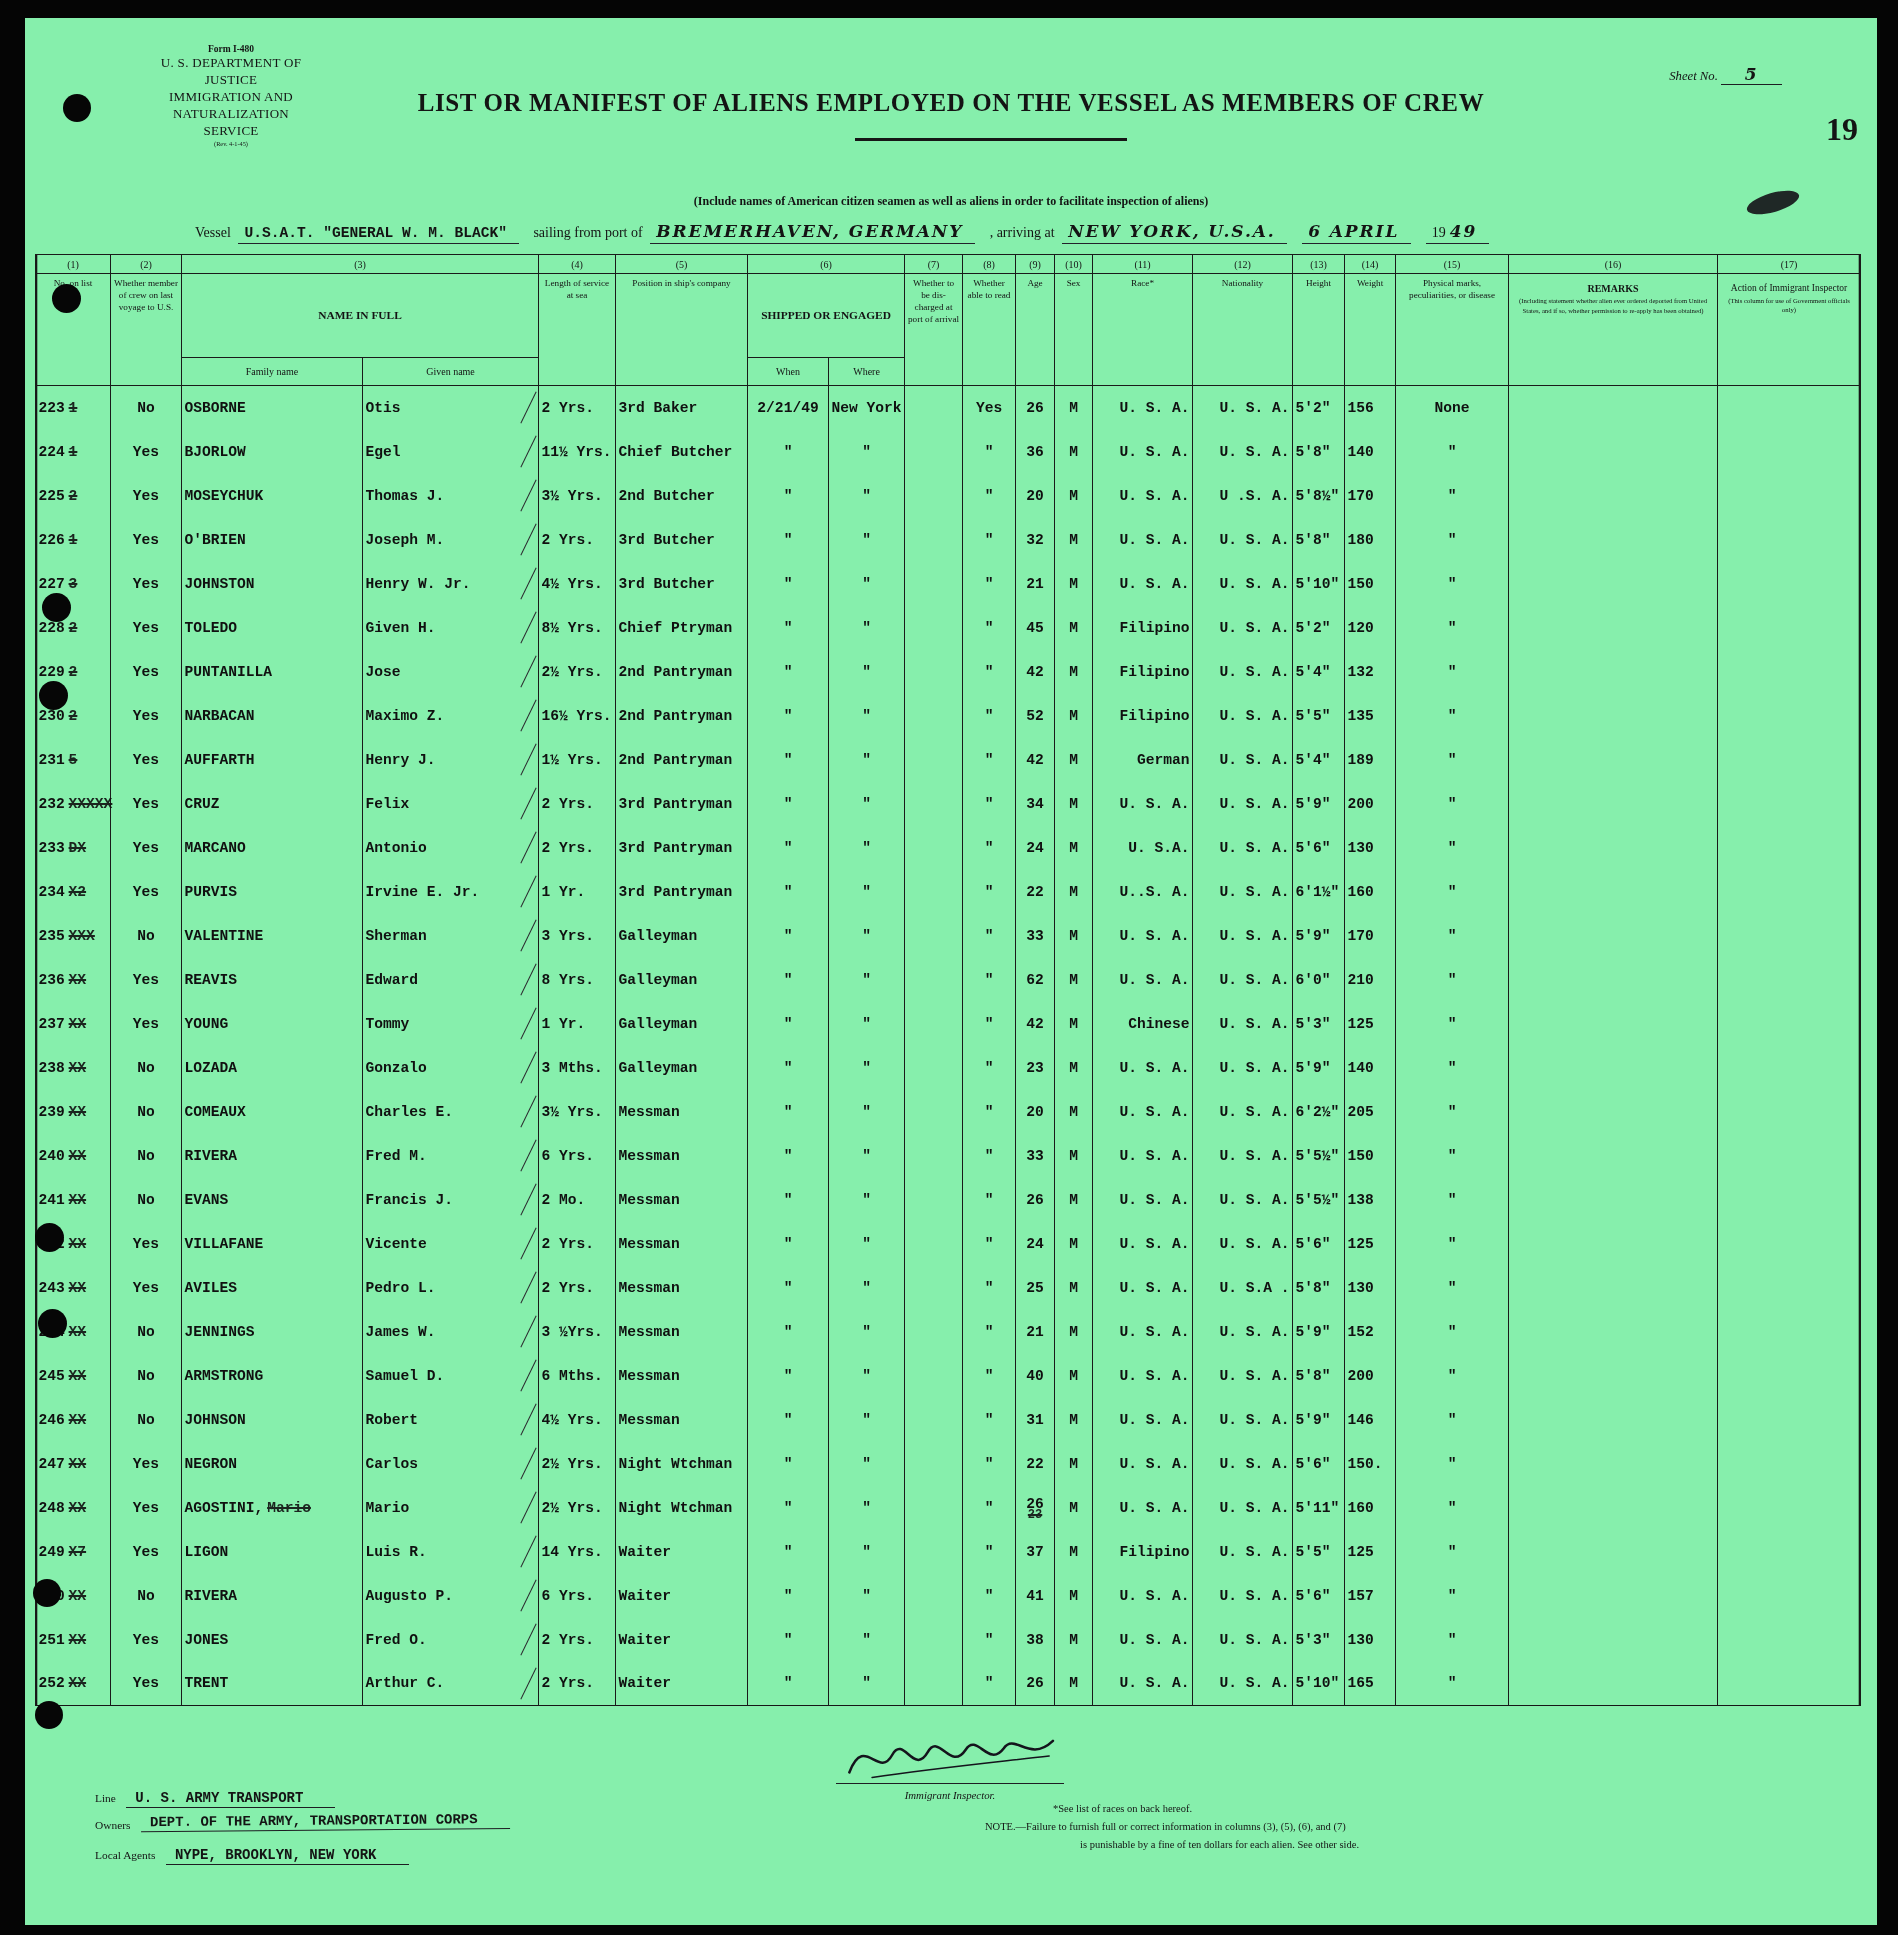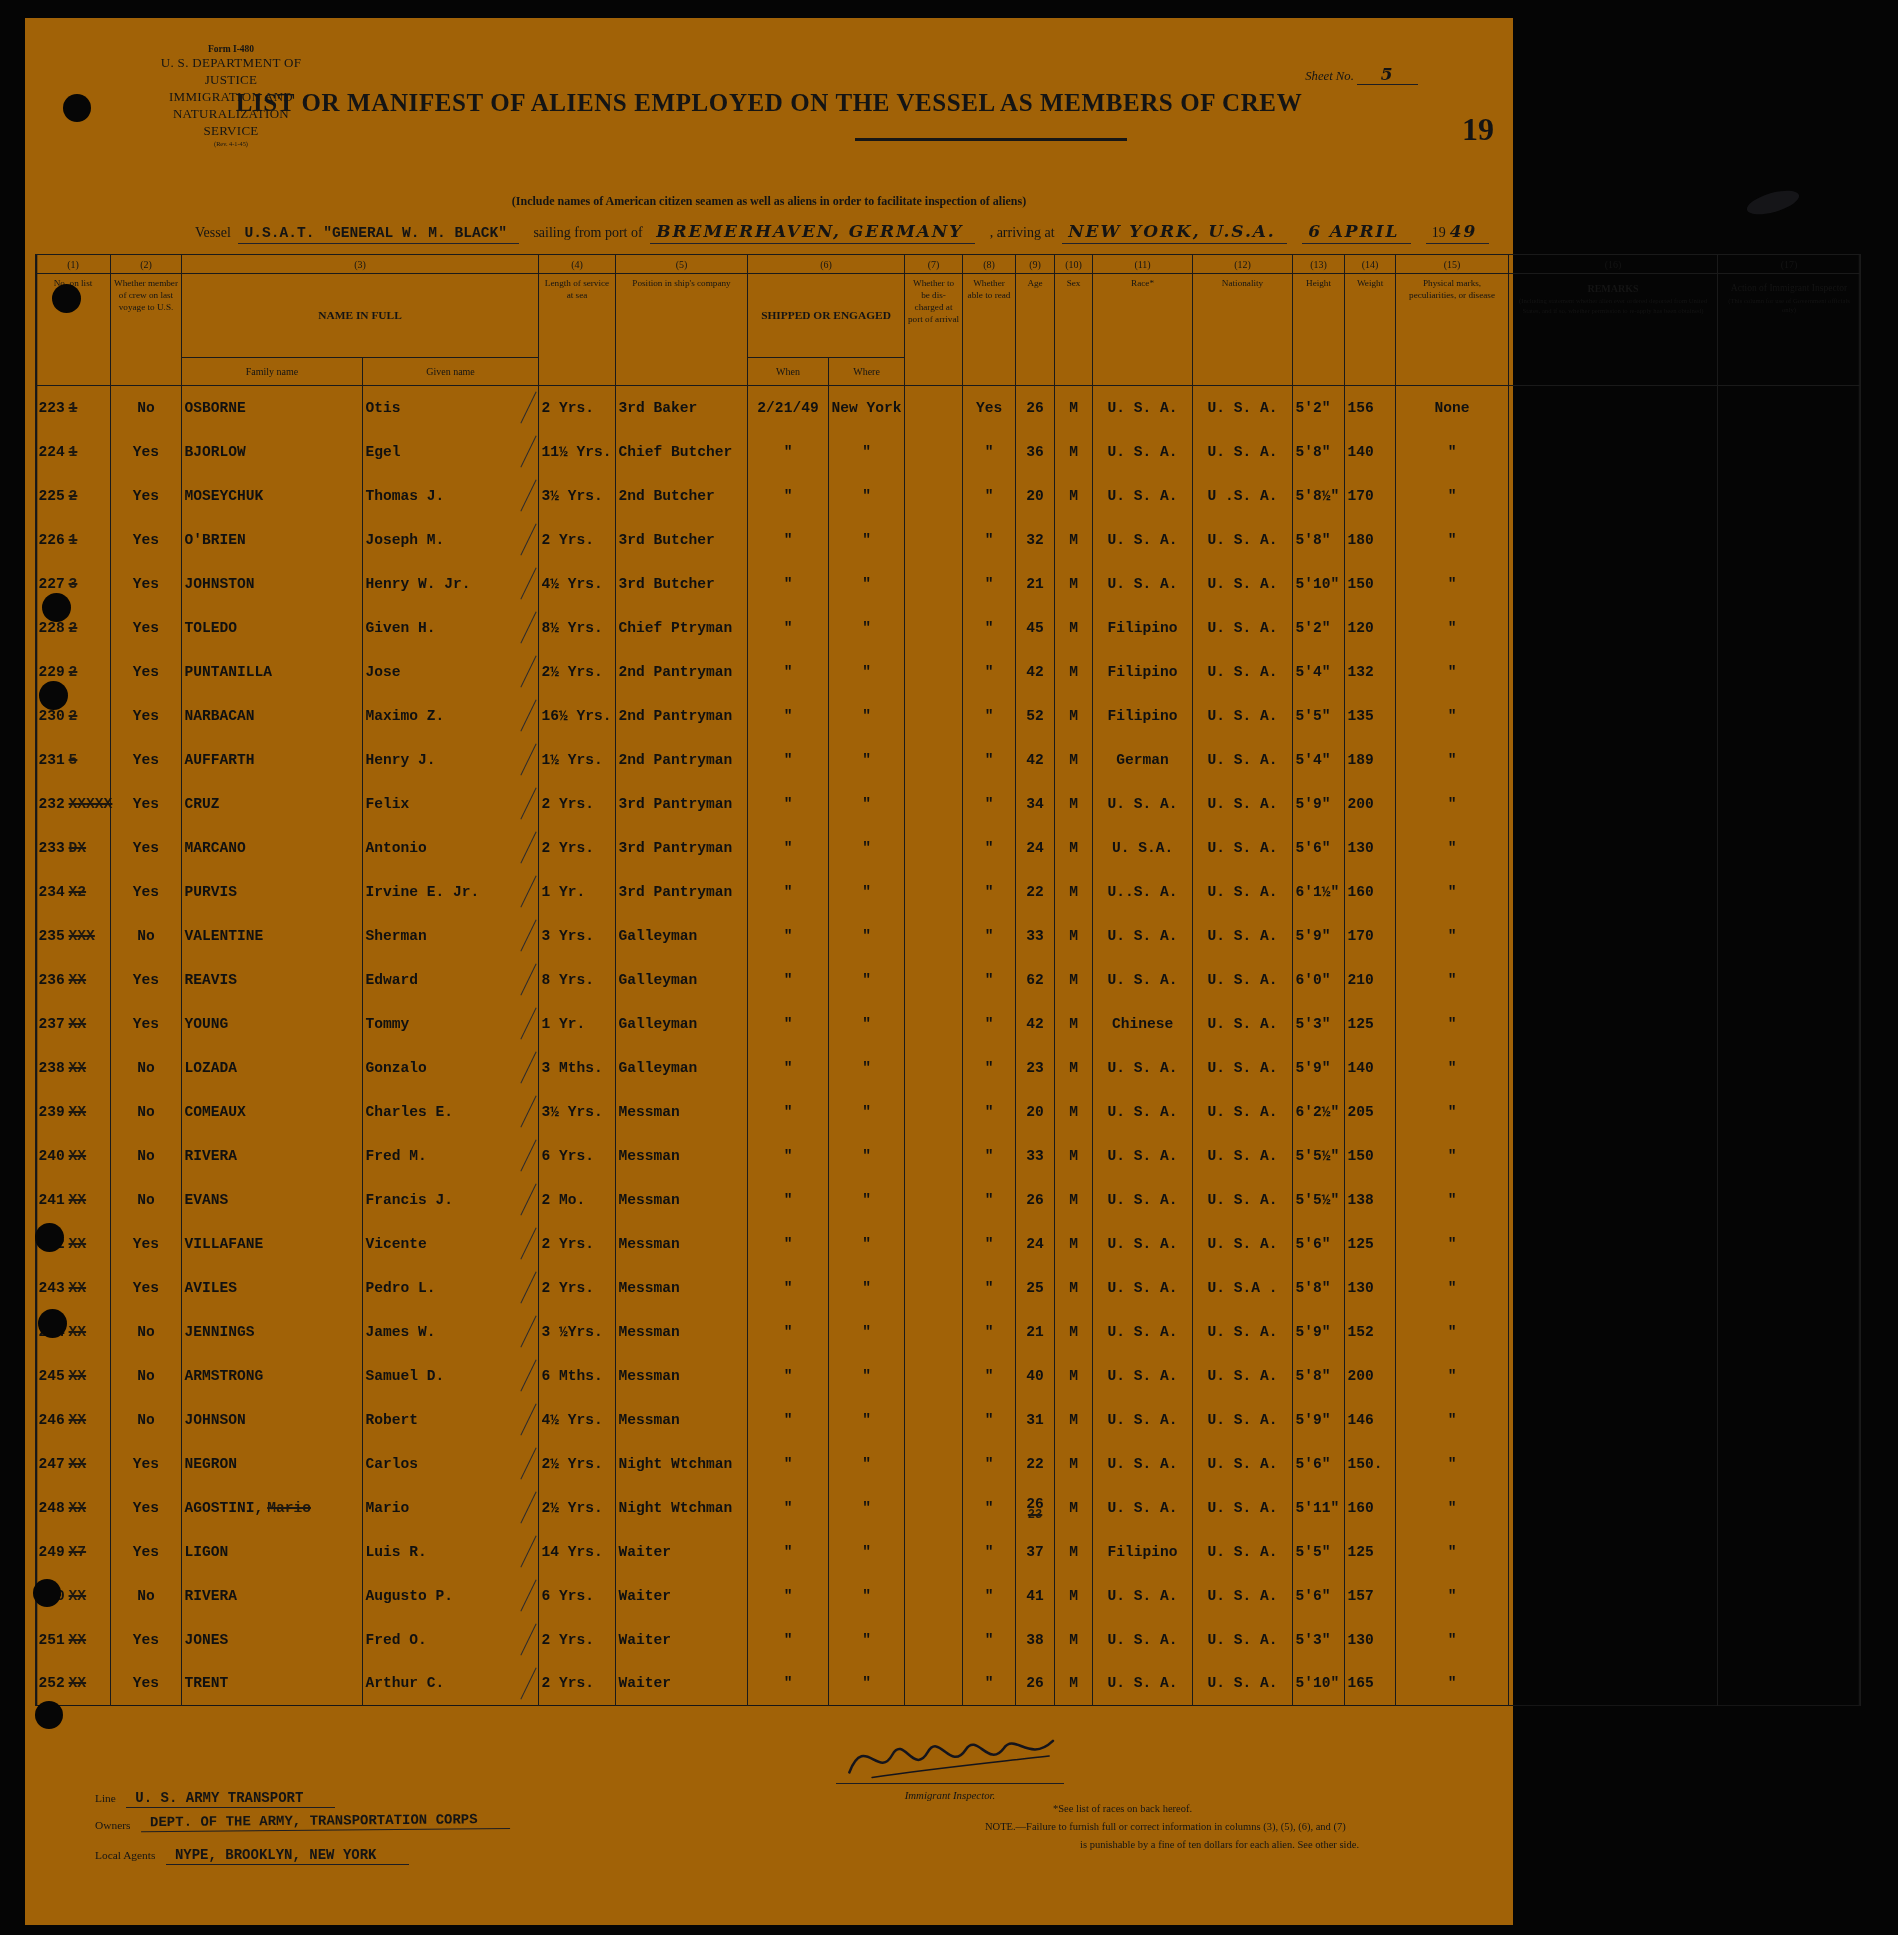--- a/index.html
+++ b/index.html
@@ -1,19 +1,19 @@
 <!DOCTYPE html>
 <html style="font-size:10px"><head>
 <meta charset="utf-8">
 <style>
   *{margin:0;padding:0;box-sizing:border-box;}
   html{background:#050505;}
   body{width:1898px;height:1936px;background:#050505;position:relative;overflow:hidden;
        font-family:"Liberation Serif",serif;color:#141414;}
-  .paper{position:absolute;left:25px;top:18px;width:1488px;height:1907px;background:#a16207;}
+  .paper{position:absolute;left:25px;top:18px;width:1852px;height:1907px;background:#86efac;}
 
   
   .form-id{position:absolute;left:127px;top:25px;width:158px;text-align:center;line-height:1.3;}
   .fi-1{font-size:9.5px;font-weight:bold;}
   .fi-2{font-size:13px;letter-spacing:0.3px;}
   .fi-3{font-size:6.3px;}
   .sheet{position:absolute;right:95px;top:46px;font-size:12.7px;font-style:italic;}
   .sheet-no{display:inline-block;width:61px;text-align:center;border-bottom:1.3px solid #1d1d22;font-style:normal;}
   .page-no{position:absolute;right:19px;top:93px;font-size:32px;font-weight:bold;}
   .title{position:absolute;left:0;width:100%;top:71px;text-align:center;font-size:25px;font-weight:bold;letter-spacing:0.6px;}
@@ -42,21 +42,21 @@
   .sl{font-size:6.7px;line-height:1.35;padding:0 3.2px;}
   .manifest tbody td{border-left:1.3px solid #1a1a1a;border-right:1.3px solid #1a1a1a;height:44px;
     font-family:"Liberation Mono",monospace;font-size:14.6px;font-weight:bold;white-space:nowrap;
     vertical-align:middle;position:relative;padding:0 2.5px;color:#101010;overflow:visible;}
   .c-no{text-align:left;padding-left:15px;}
   .c-crew{text-align:center;}
   .c-family,.c-given{text-align:left;padding-left:10px;}
   .c-svc{text-align:left;padding-left:3.8px;}
   .c-pos{text-align:left;padding-left:5px;}
   .c-when,.c-where,.c-read,.c-age,.c-sex,.c-marks{text-align:center;}
-  .c-race,.c-nat{text-align:center;padding-left:7.6px;}
+  .c-race,.c-nat{text-align:right;padding-left:7.6px;}
   .c-ht,.c-wt{text-align:left;padding-left:2.5px;}
   .struck{text-decoration:line-through;text-decoration-thickness:1.9px;margin-left:3.8px;opacity:.9;}
   .c-age .struck{display:block;font-size:12px;line-height:7.6px;margin:0;}
   td.c-svc::before{content:"";position:absolute;left:-11.4px;top:4.4px;height:35px;border-left:1.9px solid #2a2a2e;transform:rotate(26deg);}
 
   
   .f-left{position:absolute;left:70px;top:1740px;font-size:11.4px;margin-top:32px;}
   .f-row{margin-bottom:11.4px;}
   .f-label{margin-right:7.6px;}
   .f-val{border-bottom:1.3px solid #1d1d22;padding:0 32px 1.3px 9px;font-size:14px;}

